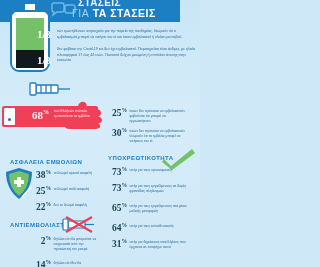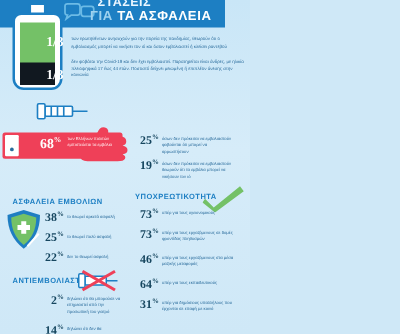--- a/index.html
+++ b/index.html
@@ -24,21 +24,21 @@
   .hdr-line1 {
     position: absolute; left: 78px; top: -3px;
     font-size: 10px; font-weight: bold; color: #eaf6ff;
     letter-spacing: .4px; white-space: nowrap;
   }
   .hdr-line2 {
     position: absolute; left: 72px; top: 7px;
     font-size: 10.5px; font-weight: bold; color: #ffffff;
     letter-spacing: .5px; white-space: nowrap;
   }
-  .hdr-line2 .dim { color: #9fd2ef; font-weight: bold; }
+  .hdr-line2 .dim { color: #9fd2ef; font-weight: normal; }
   .bubbles { position: absolute; left: 50px; top: 2px; }
 
   
   .vial-wrap { position: absolute; left: 4px; top: 2px; width: 52px; height: 72px; }
   .vial-body {
     position: absolute; left: 6px; top: 8px; width: 40px; height: 62px;
     border: 2.5px solid #1d7fc3; border-radius: 7px 7px 9px 9px;
     background: #ffffff; overflow: hidden;
   }
   .vial-fill-green {
@@ -141,21 +141,21 @@
   <div class="header">
     <span class="bubbles">
       <svg width="26" height="16" viewBox="0 0 26 16">
         <path d="M2 3 Q2 1 4 1 L12 1 Q14 1 14 3 L14 8 Q14 10 12 10 L7 10 L3 13 L4 10 Q2 10 2 8 Z" fill="none" stroke="#6cbbe6" stroke-width="1.4"></path>
         <rect x="15" y="3" width="10" height="8" rx="2" fill="none" stroke="#6cbbe6" stroke-width="1.4"></rect>
       </svg>
     </span>
     <div class="hdr-line1">ΣΤΑΣΕΙΣ</div>
     <div class="hdr-line2">
       <span class="dim">ΓΙΑ</span>
-      <span>ΤΑ ΑΣΦΑΛΕΙΑ</span>
+      <span>ΤΑ ΣΤΑΣΕΙΣ</span>
     </div>
   </div>
 
   <div class="vial-wrap">
     <div class="vial-neck"></div>
     <div class="vial-body">
       <div class="vial-fill-green"></div>
       <div class="vial-fill-black"></div>
     </div>
     <div class="frac frac-top">1/3</div>
@@ -191,21 +191,21 @@
     </span>
     <div class="pct68"><span>68</span><sup>%</sup></div>
     <div class="thumb-label">των Ελλήνων πολιτών εμπιστεύεται τα εμβόλια</div>
   </div>
 
   <div class="stat col-right" style="top:108px">
     <span class="num"><span>25</span><sup>%</sup></span>
     <span class="txt">όσων δεν πρόκειται να εμβολιαστούν φοβούνται ότι μπορεί να αρρωστήσουν</span>
   </div>
   <div class="stat col-right" style="top:128px">
-    <span class="num"><span>19</span><sup>%</sup></span>
+    <span class="num"><span>30</span><sup>%</sup></span>
     <span class="txt">όσων δεν πρόκειται να εμβολιαστούν θεωρούν ότι τα εμβόλια μπορεί να νικήσουν τον ιό</span>
   </div>
 
   <div class="sec-title t-safety">ΑΣΦΑΛΕΙΑ ΕΜΒΟΛΙΩΝ</div>
   <span class="shield-icon">
     <svg width="30" height="34" viewBox="0 0 30 34">
       <path d="M15 1 L28 5 Q28 22 15 32 Q2 22 2 5 Z" fill="#1f7ec2"></path>
       <path d="M15 4 L25 7 Q25 21 15 29 Q5 21 5 7 Z" fill="#74c167"></path>
       <path d="M13 10 h4 v3 h3 v4 h-3 v3 h-4 v-3 h-3 v-4 h3 z" fill="#ffffff"></path>
       <g stroke="#ffffff" stroke-width="1.6" fill="none">
@@ -234,21 +234,21 @@
   </span>
   <div class="stat col-right" style="top:167px">
     <span class="num"><span>73</span><sup>%</sup></span>
     <span class="txt">υπέρ για τους υγειονομικούς</span>
   </div>
   <div class="stat col-right" style="top:183px">
     <span class="num"><span>73</span><sup>%</sup></span>
     <span class="txt">υπέρ για τους εργαζόμενους σε δομές φροντίδας πληθυσμών</span>
   </div>
   <div class="stat col-right" style="top:203px">
-    <span class="num"><span>46</span><sup>%</sup></span>
+    <span class="num"><span>65</span><sup>%</sup></span>
     <span class="txt">υπέρ για τους εργαζόμενους στα μέσα μαζικής μεταφοράς</span>
   </div>
   <div class="stat col-right" style="top:223px">
     <span class="num"><span>64</span><sup>%</sup></span>
     <span class="txt">υπέρ για τους εκπαιδευτικούς</span>
   </div>
   <div class="stat col-right" style="top:239px">
     <span class="num"><span>31</span><sup>%</sup></span>
     <span class="txt">υπέρ για δημόσιους υπαλλήλους που έρχονται σε επαφή με κοινό</span>
   </div>

